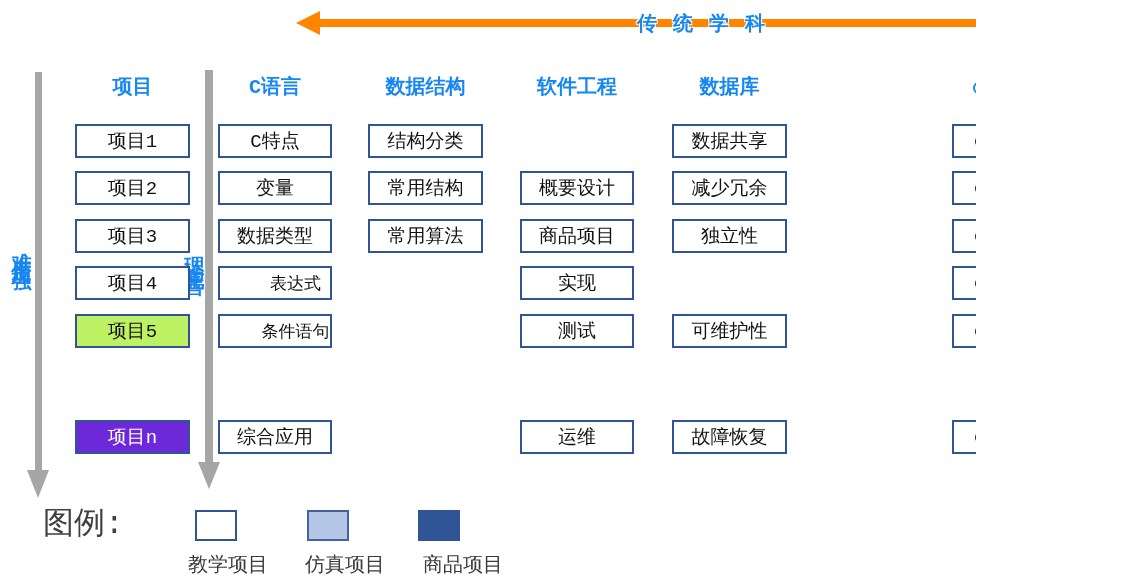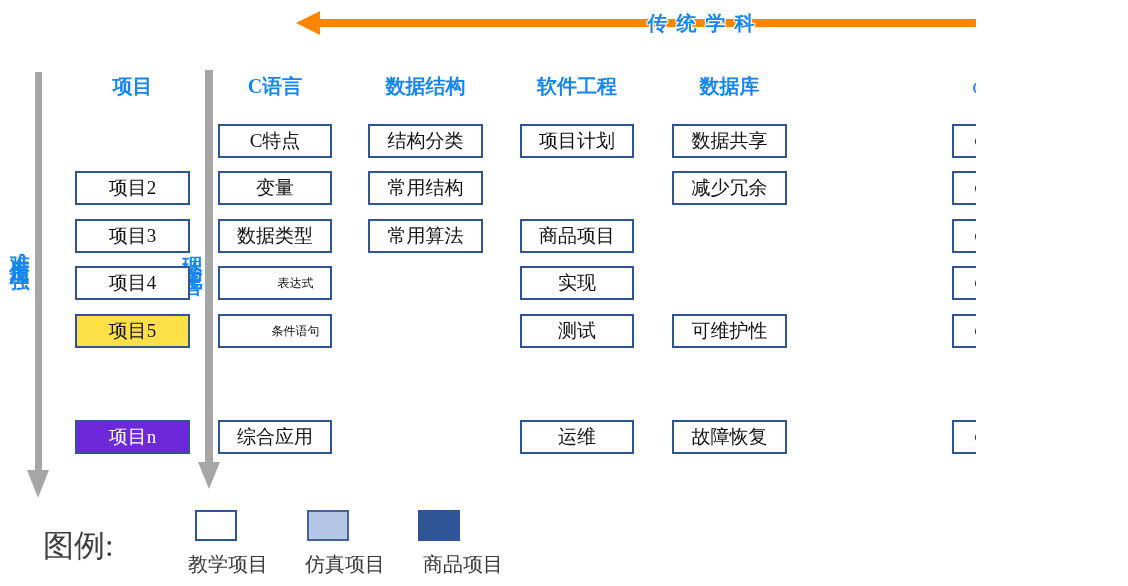--- a/index.html
+++ b/index.html
@@ -1,18 +1,18 @@
 <!DOCTYPE html>
 <html><head>
 <meta charset="utf-8">
 <style>
   html,body{margin:0;padding:0;background:#fff;}
   .canvas{
     position:relative;width:976px;height:586px;background:#fff;overflow:hidden;
-    font-family:Liberation Serif, serif;
+    font-family:Liberation Mono, monospace;
   }
   
   .hline{position:absolute;left:318px;top:19px;width:688px;height:8px;background:#FF8500;}
   .hhead-l{position:absolute;left:296px;top:11px;width:0;height:0;
     border-top:12px solid transparent;border-bottom:12px solid transparent;border-right:24px solid #FF8500;}
   .hhead-r{position:absolute;left:1006px;top:11px;width:0;height:0;
     border-top:12px solid transparent;border-bottom:12px solid transparent;border-left:24px solid #FF8500;}
   .vshaft{position:absolute;background:#A6A6A6;}
   .g1s{left:35px;top:72px;width:7px;height:398px;}
   .g1h{position:absolute;left:27px;top:470px;width:0;height:0;
@@ -34,30 +34,30 @@
   .vl-mid{left:182px;top:240px;}
   .vl-right{left:1081px;top:222px;}
   
   .hdr{position:absolute;top:73px;font-weight:bold;font-size:20px;color:#1586F2;text-align:center;}
   
   .c1{left:75px;width:115px;}  .c2{left:218px;width:114px;} .c3{left:368px;width:115px;}
   .c4{left:520px;width:114px;} .c5{left:672px;width:115px;} .c6{left:952px;width:111px;}
   .r1{top:124px;} .r2{top:171px;} .r3{top:219px;} .r4{top:266px;} .r5{top:314px;} .rn{top:420px;}
   .box{position:absolute;height:34px;box-sizing:border-box;border:2px solid #2F5597;background:#fff;
     display:flex;align-items:center;justify-content:center;font-size:19px;color:#111;}
-  .small{font-size:12px;padding-left:41px;}
-  .sim{background:#fde047;}
+  .small{font-size:17px;padding-left:41px;}
+  .sim{background:#bef264;}
   .prod{background:#6d28d9;border-color:#2F5597;color:#fff;}
   
   .dotrow{display:flex;align-items:center;justify-content:center;gap:16px;}
   .dot{width:7px;height:7px;border:2px solid #222;border-radius:50%;}
   .hdr-dots{position:absolute;top:82px;display:flex;justify-content:center;gap:17px;}
   .bdot{width:8px;height:8px;border:2.5px solid #1586F2;border-radius:50%;}
   
-  .legend-title{position:absolute;left:43px;top:502px;font-size:31px;color:#404040;margin-top:23px;}
+  .legend-title{position:absolute;left:43px;top:502px;font-size:31px;color:#404040;}
   .swatch{position:absolute;top:510px;width:42px;height:31px;box-sizing:border-box;border:2.5px solid #2F5597;}
   .sw1{left:195px;background:#FFFFFF;}
   .sw2{left:307px;background:#B4C7E7;border-color:#44639E;}
   .sw3{left:418px;background:#2F5597;border-color:#2F5597;}
   .leg-label{position:absolute;top:551px;width:100px;text-align:center;font-size:20px;color:#3a3a3a;}
   .ll1{left:178px;} .ll2{left:295px;} .ll3{left:413px;}
 </style>
 </head>
 <body>
 
@@ -84,45 +84,47 @@
   <div class="hdr c2">C语言</div>
   <div class="hdr c3">数据结构</div>
   <div class="hdr c5">数据库</div>
   <div class="hdr c4">软件工程</div>
   <div class="hdr-dots c6" aria-label="。。。">
     <span class="bdot"></span>
     <span class="bdot"></span>
     <span class="bdot"></span>
   </div>
 
+  <div class="box c1 r1">项目1</div>
   <div class="box c1 r2">项目2</div>
   <div class="box c1 r3">项目3</div>
   <div class="box c1 r4">项目4</div>
   <div class="box c1 r5 sim">项目5</div>
   <div class="box c1 rn prod">项目n</div>
 
   <div class="box c2 r1">C特点</div>
   <div class="box c2 r2">变量</div>
   <div class="box c2 r3">数据类型</div>
   <div class="box c2 r4 small">表达式</div>
   <div class="box c2 r5 small">条件语句</div>
   <div class="box c2 rn">综合应用</div>
 
   <div class="box c3 r1">结构分类</div>
   <div class="box c3 r2">常用结构</div>
   <div class="box c3 r3">常用算法</div>
 
-  <div class="box c4 r1">项目计划</div>
+  <div class="box c4 r2">概要设计</div>
   <div class="box c4 r3">商品项目</div>
   <div class="box c4 r4">实现</div>
   <div class="box c4 r5">测试</div>
   <div class="box c4 rn">运维</div>
 
   <div class="box c5 r1">数据共享</div>
   <div class="box c5 r2">减少冗余</div>
+  <div class="box c5 r3">独立性</div>
   <div class="box c5 r5">可维护性</div>
   <div class="box c5 rn">故障恢复</div>
 
   <div class="box c6 r1 dotrow" aria-label="。。。">
     <span class="dot"></span>
       <span class="dot"></span>
       <span class="dot"></span>
   </div>
   <div class="box c6 r2 dotrow" aria-label="。。。">
     <span class="dot"></span>

